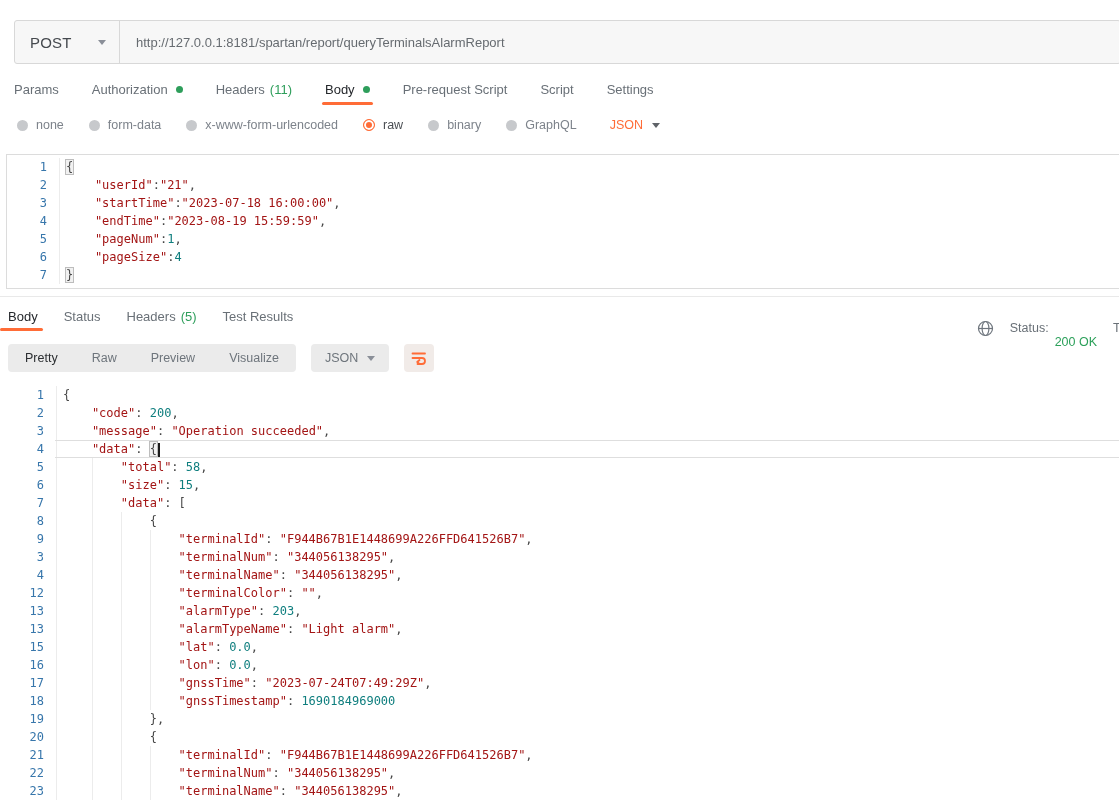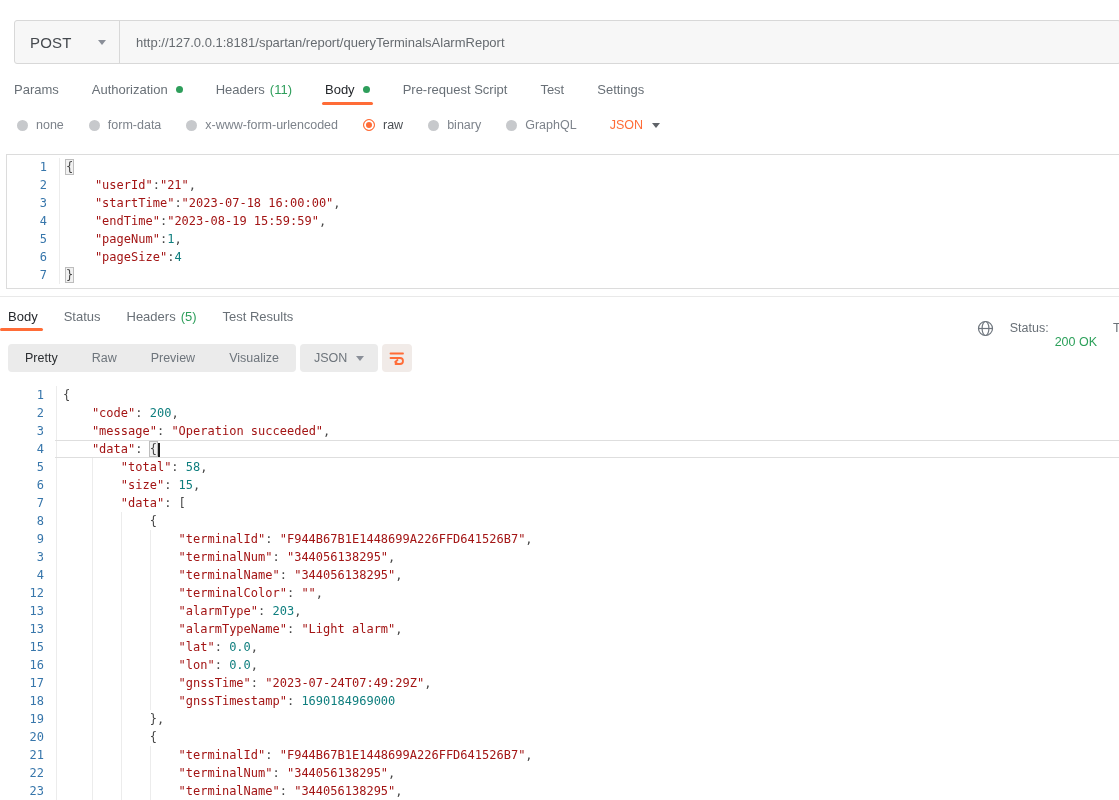--- a/index.html
+++ b/index.html
@@ -62,21 +62,21 @@
 
   .divider { position:absolute; top:296px; left:0; right:0; border-top:1px solid #e9e9e9; }
 
   
   .resp-meta { position:absolute; top:307px; right:-4px; display:flex; align-items:center; gap:16px;
     font-size:12.5px; color:#697077; white-space:nowrap; }
   .status-ok { color:#2ca05a;margin-top:28px; }
   .globe { cursor:pointer; display:flex; }
 
   
-  .resp-toolbar { position:absolute; top:344px; left:8px; display:flex; align-items:center; gap:4px; }
+  .resp-toolbar { position:absolute; top:344px; left:8px; display:flex; align-items:center; gap:15px; }
   .seg { display:flex; background:#ebebeb; border-radius:4px; height:28px; align-items:center; }
   .seg .view { padding:0 17px; font-size:12.5px; color:#6e757c; line-height:28px; cursor:pointer; }
   .seg .view.active { color:#2b2e31; }
   .lang-box { display:flex; align-items:center; gap:9px; background:#ebebeb; border-radius:4px;
     height:28px; padding:0 14px; font-size:12.5px; color:#6e757c; cursor:pointer; }
   .wrap-btn { width:30px; height:28px; background:#f1ebe8; border-radius:4px; display:flex;
     align-items:center; justify-content:center; cursor:pointer; }
 </style>
 </head>
 <body>
@@ -102,21 +102,21 @@
       <span class="count">(11)</span>
     </div>
     <div class="tab active">
       <span>Body</span>
       <span class="dot"></span>
     </div>
     <div class="tab">
       <span>Pre-request Script</span>
     </div>
     <div class="tab">
-      <span>Test</span>
+      <span>Script</span>
     </div>
     <div class="tab">
       <span>Settings</span>
     </div>
   </div>
 
 <div class="modes" id="modes">
     <div class="mode">
       <span class="radio"></span>
       <span class="mlabel">none</span>

